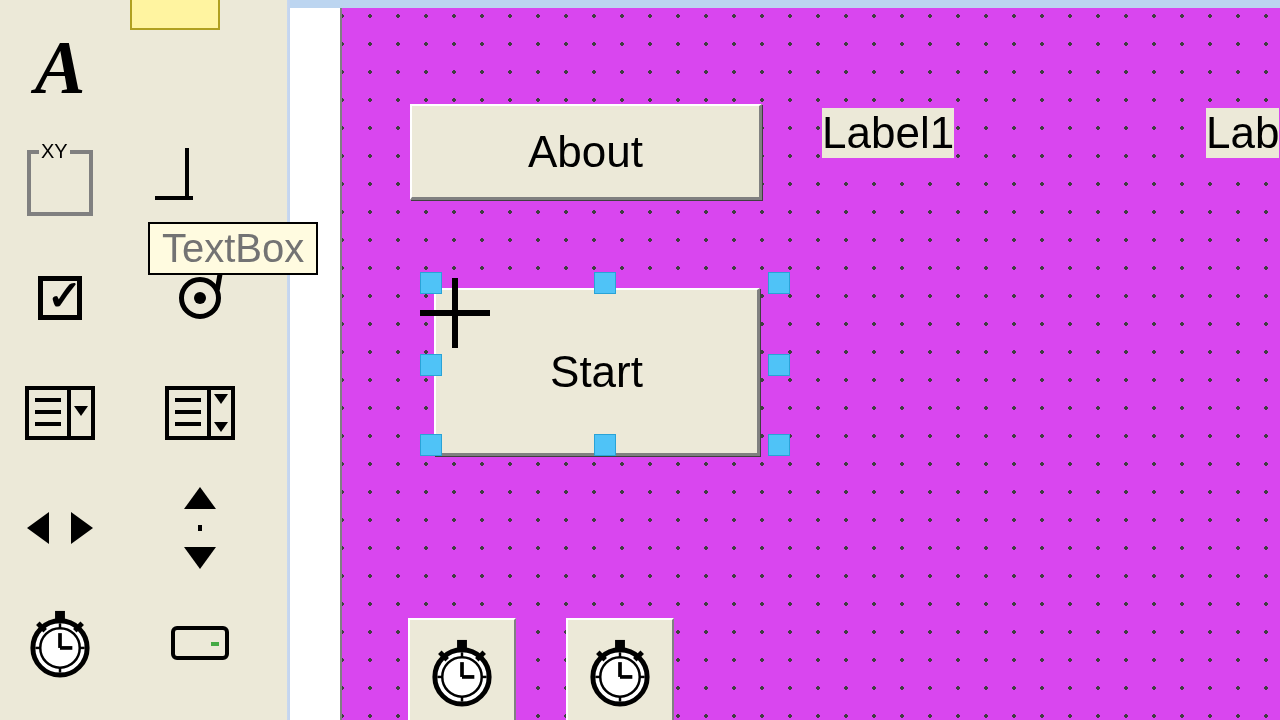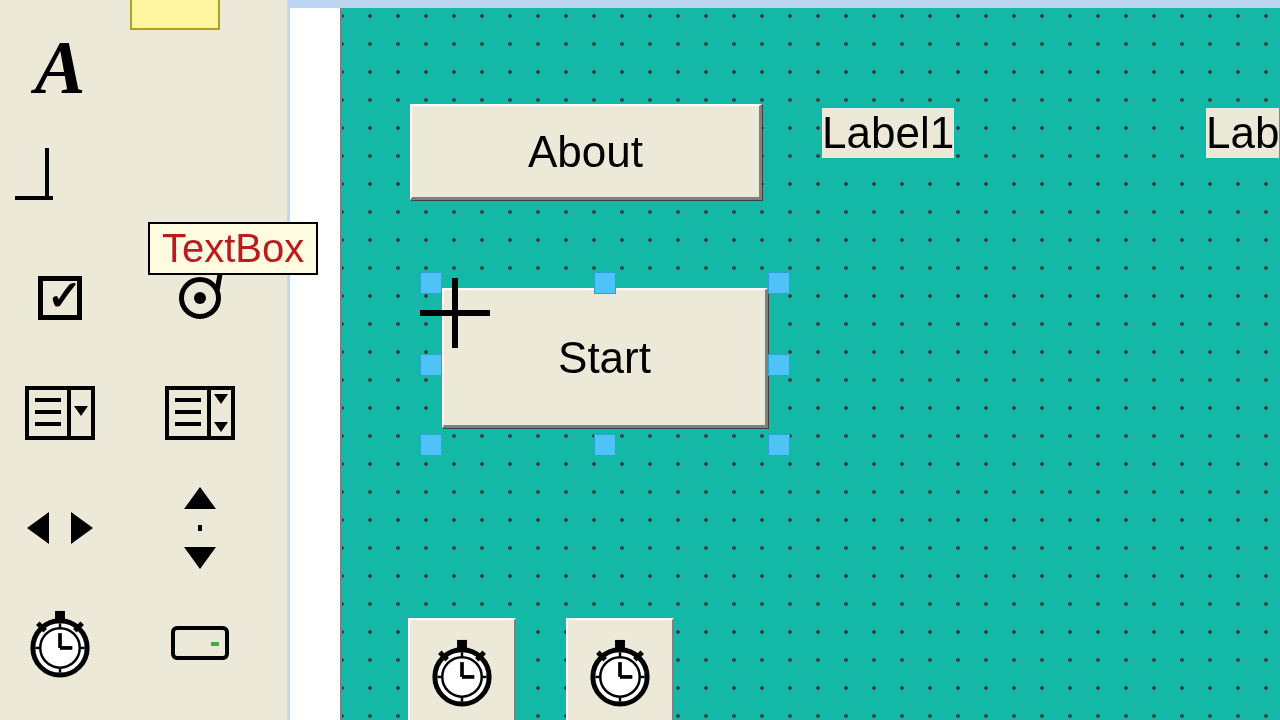--- a/index.html
+++ b/index.html
@@ -58,21 +58,21 @@
     background: #fff;
     overflow: hidden;
     border-top: 8px solid #bcd5f0;
   }
   .designcanvas {
     position: absolute;
     left: 50px;
     top: 0;
     right: 0;
     bottom: 0;
-    background: #14b8a6;
+    background: #d946ef;
     border-left: 2px solid #808080;
   }
   
   .dotgrid {
     position: absolute;
     inset: 0;
     background-image: radial-gradient(circle, #404040 2px, transparent 2px);
     background-size: 28px 28px;
     background-position: 14px 22px;
   }
@@ -146,21 +146,21 @@
     align-items: center;
     justify-content: center;
   }
   
   .tooltip {
     position: absolute;
     background: #fffbe0;
     border: 2px solid #000;
     padding: 2px 12px;
     font-size: 40px;
-    color: #b91c1c;
+    color: #737373;
     z-index: 100;
     white-space: nowrap;
   }
   
   
   .icon-letter-A {
     font-family: "Times New Roman", serif;
     font-size: 76px;
     font-weight: bold;
     font-style: italic;
@@ -326,20 +326,25 @@
 
   <div style="position:absolute; left:130px; top:-60px;" class="tool-cell tool-selected-yellow"></div>
 
   <div class="tool-row">
     <div class="tool-cell">
       <span class="icon-letter-A">A</span>
     </div>
   </div>
 
   <div class="tool-row">
+    <div class="tool-cell">
+      <div class="icon-frame">
+        <span class="icon-frame-label">XY</span>
+      </div>
+    </div>
     <div class="tool-cell" style="position:relative;">
       <div style="position:absolute; left:30px; top:10px; width:4px; height:50px; background:#000;"></div>
       <div style="position:absolute; left:0px; top:58px; width:38px; height:4px; background:#000;"></div>
     </div>
   </div>
 
   <div class="tool-row">
     <div class="tool-cell">
       <div class="icon-checkbox"></div>
     </div>
@@ -415,21 +420,21 @@
     <div class="dotgrid"></div>
 
     <div class="form-button" style="left:68px; top:96px; width:352px; height:96px;">
       <span>About</span>
     </div>
 
     <div class="form-label" style="left:480px; top:100px;">Label1</div>
 
     <div class="form-label" style="left:864px; top:100px;">Lab</div>
 
-    <div class="form-button" style="left:100px; top:280px; width:326px; height:140px;">
+    <div class="form-button" style="left:92px; top:280px; width:326px; height:168px;">
       <span>Start</span>
     </div>
 
     <div class="sel-handle" style="left:78px;  top:264px;"></div>
     <div class="sel-handle" style="left:252px; top:264px;"></div>
     <div class="sel-handle" style="left:426px; top:264px;"></div>
     <div class="sel-handle" style="left:78px;  top:346px;"></div>
     <div class="sel-handle" style="left:426px; top:346px;"></div>
     <div class="sel-handle" style="left:78px;  top:426px;"></div>
     <div class="sel-handle" style="left:252px; top:426px;"></div>

